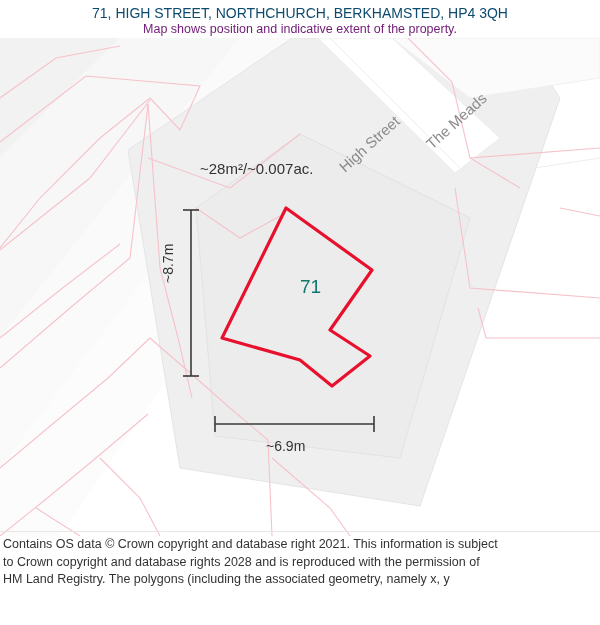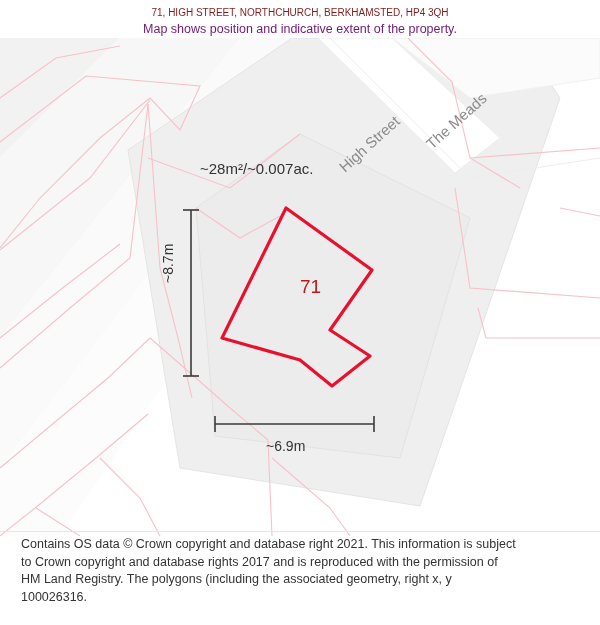--- a/index.html
+++ b/index.html
@@ -15,22 +15,22 @@
     overflow: hidden;
     position: relative;
   }
   .header {
     width: 600px;
     text-align: center;
     padding-top: 5px;
     box-sizing: border-box;
   }
   .header .title {
-    font-size: 10px;
-    color: #7f1d1d;
+    font-size: 14px;
+    color: #0c4a6e;
     line-height: 16px;
     white-space: nowrap;
   }
   .header .subtitle {
     font-size: 12.5px;
     color: #701a75;
     line-height: 16px;
   }
   .map-wrap {
     position: absolute;
@@ -52,21 +52,21 @@
     top: 122px;
     font-size: 15px;
     color: #333;
     font-family: "Liberation Sans", sans-serif;
   }
   .plot-number {
     position: absolute;
     left: 300px;
     top: 238px;
     font-size: 19px;
-    color: #b91c1c;
+    color: #0f766e;
   }
   .dim-vert {
     position: absolute;
     left: 160px;
     top: 245px;
     font-size: 14px;
     color: #333;
     transform: rotate(-90deg);
     transform-origin: left top;
     white-space: nowrap;
@@ -82,21 +82,21 @@
   .street-label {
     position: absolute;
     font-size: 15px;
     fill: #8a8a8a;
   }
   .footer {
     position: absolute;
     top: 536px;
     left: 0;
     width: 600px;
-    padding: 0 21px;
+    padding: 0 3px;
     box-sizing: border-box;
     font-size: 12.5px;
     line-height: 17.5px;
     color: #333;
   }
   .footer-line {
     white-space: nowrap;
   }
   .divider {
     position: absolute;
@@ -180,16 +180,15 @@
   <div class="area-label">~28m²/~0.007ac.</div>
   <div class="plot-number">71</div>
   <div class="dim-vert">~8.7m</div>
   <div class="dim-horiz">~6.9m</div>
 </div>
 
 <div class="divider"></div>
 
 <div class="footer">
   <div class="footer-line">Contains OS data © Crown copyright and database right 2021. This information is subject</div>
-  <div class="footer-line">to Crown copyright and database rights 2017 and is reproduced with the permission of</div>
-  <div class="footer-line">HM Land Registry. The polygons (including the associated geometry, right x, y</div>
-  <div class="footer-line">100026316.</div>
+  <div class="footer-line">to Crown copyright and database rights 2028 and is reproduced with the permission of</div>
+  <div class="footer-line">HM Land Registry. The polygons (including the associated geometry, namely x, y</div>
 </div>
 
 </body></html>

